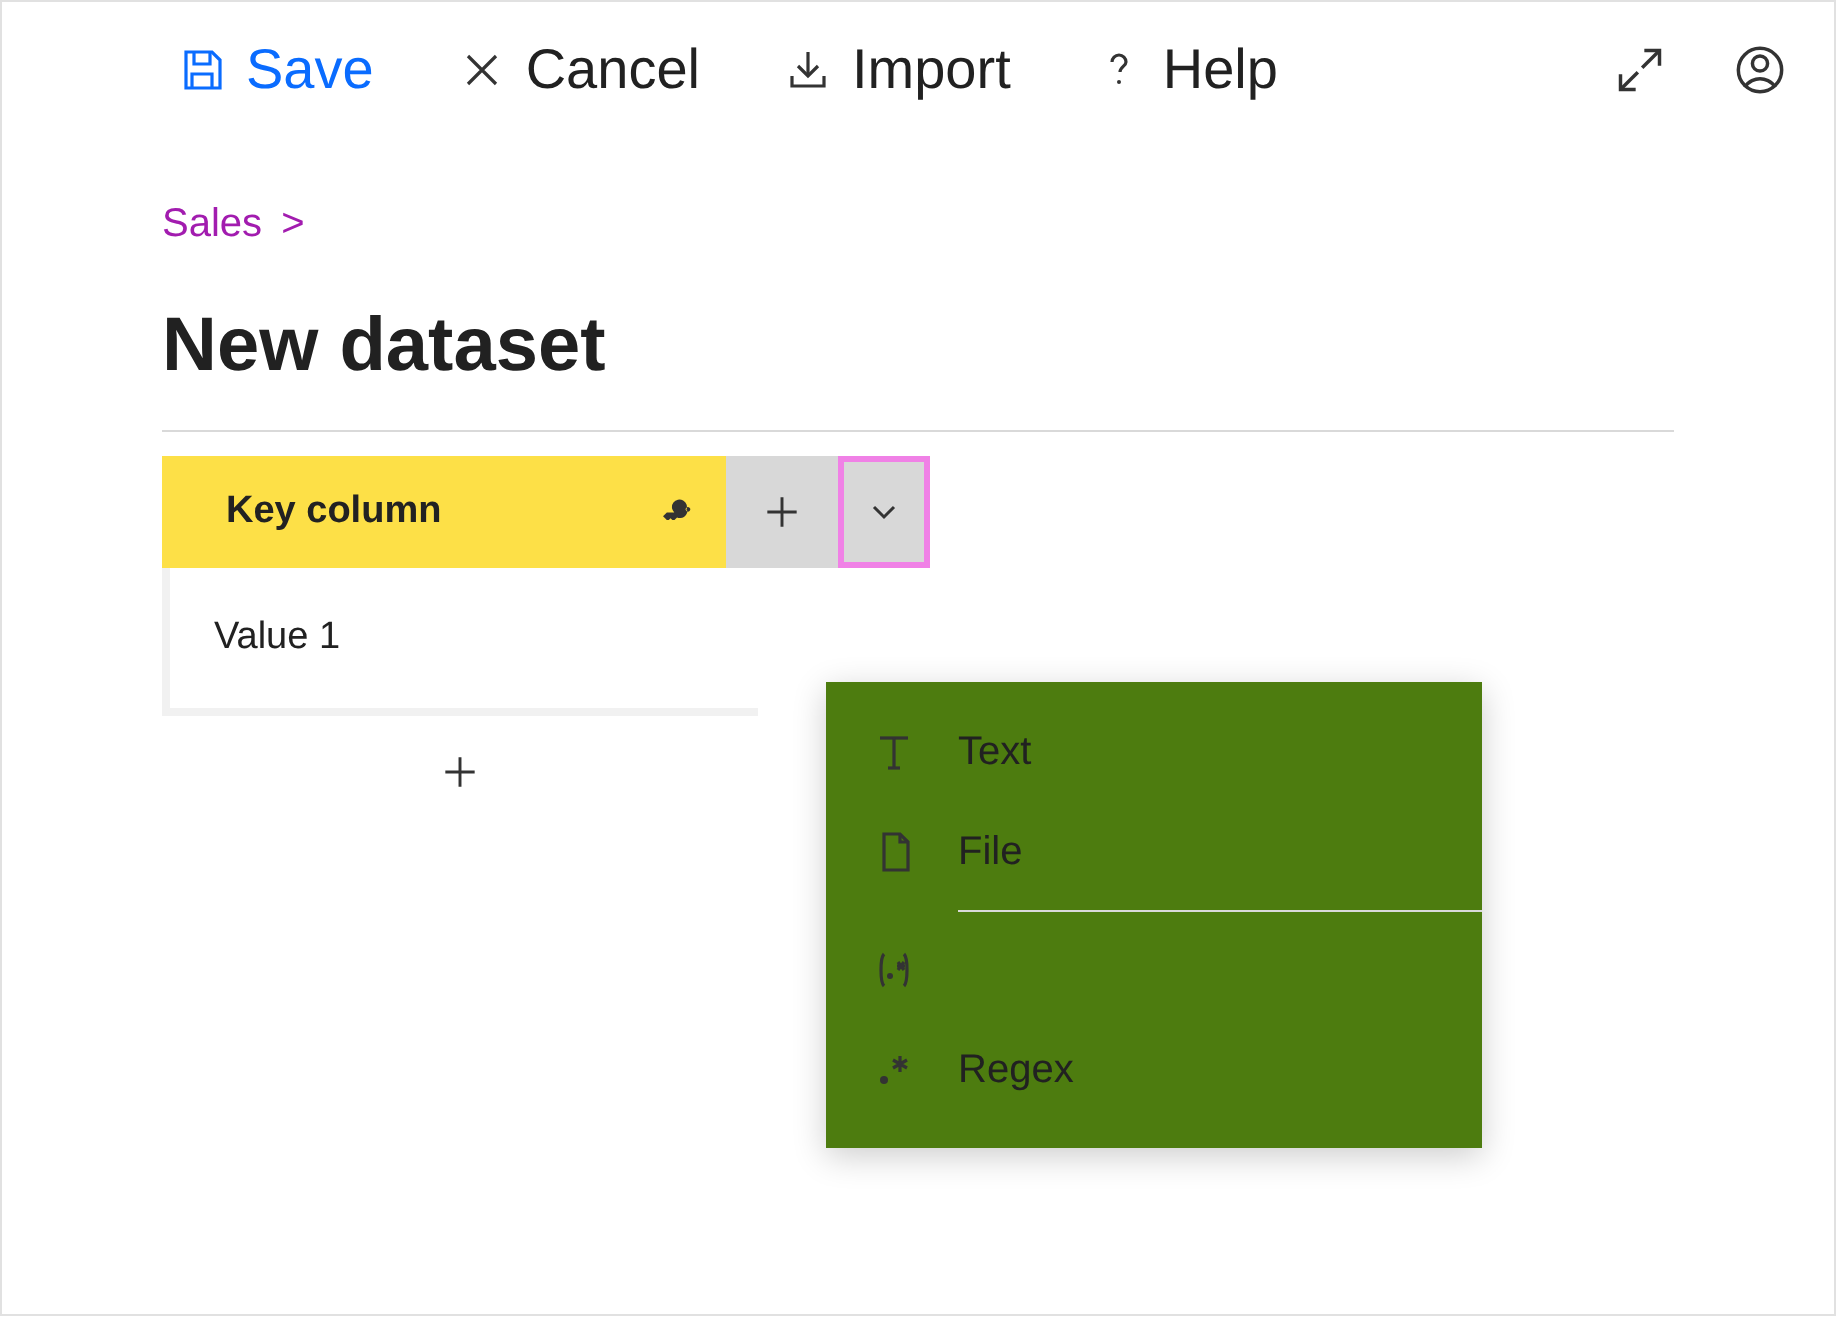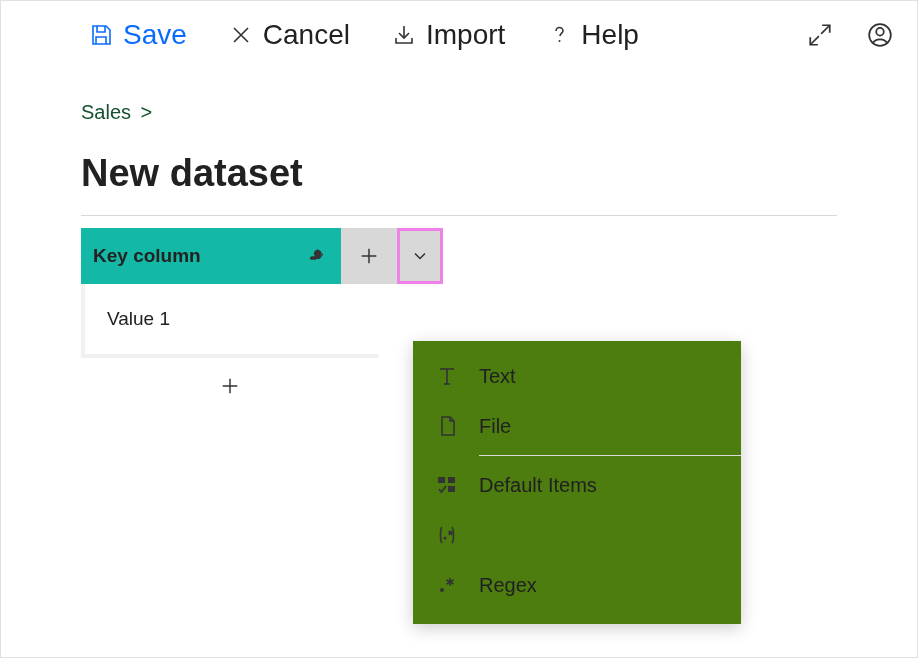--- a/index.html
+++ b/index.html
@@ -9,27 +9,27 @@
   
   .toolbar { display: flex; align-items: center; padding: 18px 24px 18px 88px; gap: 0; }
   .toolbar .tool { display: inline-flex; align-items: center; gap: 10px; margin-right: 42px; cursor: pointer; font-size: 28px; }
   .toolbar .tool svg { width: 24px; height: 24px; }
   .toolbar .tool.primary { color: #0a6cff; }
   .toolbar .spacer { flex: 1; }
   .toolbar .iconbtn { width: 26px; height: 26px; display: inline-flex; align-items: center; justify-content: center; margin-left: 34px; cursor: pointer; }
 
   
   .page { padding: 32px 80px 0 80px; }
-  .breadcrumb { font-size: 20px; color: #14532d; margin-bottom: 28px; }
+  .breadcrumb { font-size: 20px; color: #a21caf; margin-bottom: 28px; }
   .breadcrumb .sep { padding: 0 4px; }
   .title { font-size: 38px; font-weight: 700; padding-bottom: 20px; border-bottom: 1px solid #d9d9d9; margin-bottom: 12px; }
 
   
   .ds-row { display: flex; align-items: stretch; }
-  .keycol-header { width: 260px; height: 56px; background: #14b8a6; display: flex; align-items: center; padding: 0 14px 0 12px; font-size: 19px; font-weight: 600; color: #222; }
+  .keycol-header { width: 282px; height: 56px; background: #fde047; display: flex; align-items: center; padding: 0 14px 0 32px; font-size: 19px; font-weight: 600; color: #222; }
   .keycol-header .flex { flex: 1; }
   .keycol-header .key-icon { width: 18px; height: 18px; }
 
   .addcol-cell { position: relative; display: flex; }
   .addcol-btn { width: 56px; height: 56px; background: #d8d8d8; display: flex; align-items: center; justify-content: center; cursor: pointer; }
   .addcol-drop { width: 46px; height: 56px; background: #d8d8d8; display: flex; align-items: center; justify-content: center; cursor: pointer; outline: 3px solid #f081e6; outline-offset: -3px; position: relative; z-index: 2; }
 
   .value-row { display: flex; }
   .value-cell { width: 298px; height: 74px; background: #fff; border-left: 4px solid #f1f1f1; border-bottom: 4px solid #f1f1f1; padding-left: 22px; display: flex; align-items: center; font-size: 19px; cursor: pointer; }
 
@@ -146,29 +146,20 @@
     </div>
     <div class="menu-item">
       <svg viewBox="0 0 24 24" fill="none" stroke="#333" stroke-width="1.6">
         <path d="M7 3h8l4 4v14H7z"></path>
           <path d="M15 3v4h4"></path>
       </svg>
       <span>File</span>
     </div>
     <hr class="menu-sep">
     <div class="menu-item">
-      <svg viewBox="0 0 24 24" fill="#333">
-        <rect x="3" y="4" width="7" height="6"></rect>
-          <rect x="13" y="4" width="7" height="6"></rect>
-          <rect x="13" y="13" width="7" height="6"></rect>
-          <path d="M4 16l2.5 3L11 13" fill="none" stroke="#333" stroke-width="1.8"></path>
-      </svg>
-      <span>Default Items</span>
-    </div>
-    <div class="menu-item">
       <svg viewBox="0 0 24 24" fill="none" stroke="#333" stroke-width="1.6">
         <path d="M7 4c-2 2-2 14 0 16"></path>
           <path d="M17 4c2 2 2 14 0 16"></path>
           <circle cx="10" cy="15" r="1.5" fill="#333" stroke="none"></circle>
           <path d="M14 8l3 4M17 8l-3 4M13.5 10h4"></path>
       </svg>
     </div>
     <div class="menu-item">
       <svg viewBox="0 0 24 24" fill="none" stroke="#333" stroke-width="1.6">
         <circle cx="7" cy="17" r="2" fill="#333" stroke="none"></circle>

